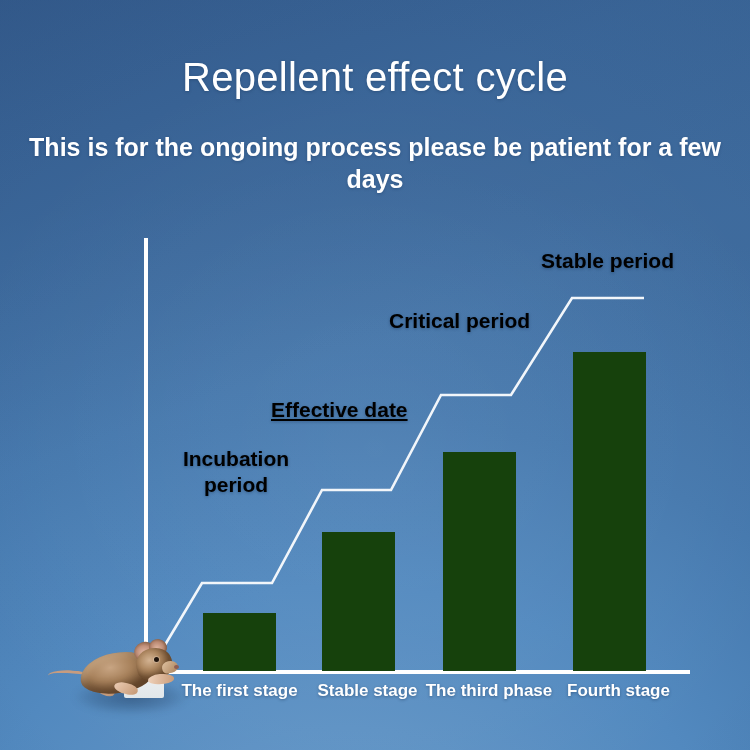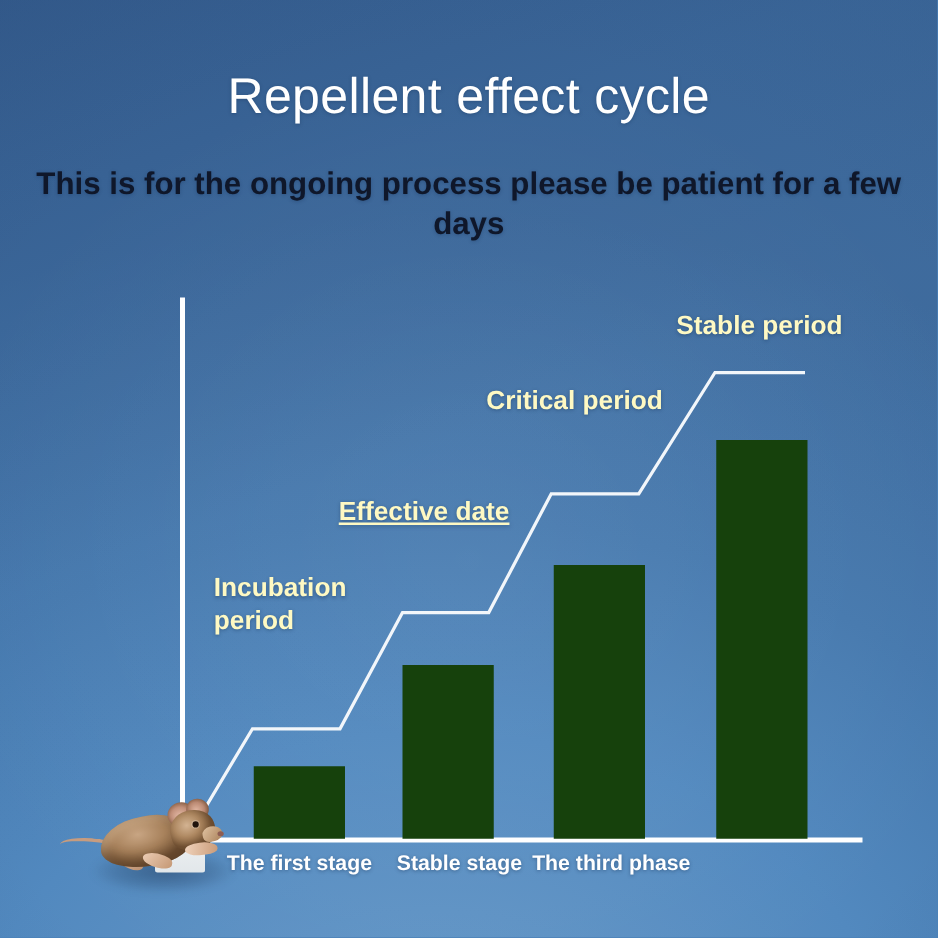--- a/index.html
+++ b/index.html
@@ -27,43 +27,43 @@
 
   
   #title{
     position:absolute; top:55px; left:0; width:750px;
     text-align:center; color:#ffffff;
     font-size:40px; font-weight:normal; letter-spacing:0.3px;
     text-shadow:0 1px 3px rgba(20,45,80,0.35);
   }
   #subtitle{
     position:absolute; top:131px; left:0; width:750px;
-    text-align:center; color:#0f172a;
+    text-align:center; color:#ffffff;
     font-size:25px; font-weight:bold; line-height:32px;
     text-shadow:0 1px 3px rgba(20,45,80,0.32);
     padding:0 20px;
   }
 
   
   #chart{ position:absolute; inset:0; }
   #chart-svg{ position:absolute; top:0; left:0; }
 
   .axis-line{ stroke:#ffffff; stroke-width:4; stroke-linecap:butt; }
   .step-line{ stroke:#f2f6fa; stroke-width:2.6; fill:none;
               stroke-linejoin:miter; stroke-linecap:butt; }
   .bar-rect{ fill:#16410c; }
 
   
   .annot{
-    position:absolute; color:#fef9c3; font-weight:bold;
+    position:absolute; color:#000000; font-weight:bold;
     font-size:21px; line-height:26px;
     text-shadow:0 1px 3px rgba(20,45,80,0.42);
     white-space:pre-line;
   }
-  #annot-incubation{ left:171px; top:458px; width:130px; }
+  #annot-incubation{ left:171px; top:446px; width:130px; text-align:center; }
   #annot-effective { left:271px; top:397px;text-decoration:underline; }
   #annot-critical  { left:389px; top:308px; }
   #annot-stable    { left:541px; top:248px; }
 
   
   #cat-row{
     position:absolute; left:0; top:681px; width:750px; height:28px;
   }
   .cat-label{
     position:absolute; top:0;
@@ -184,20 +184,21 @@
   <div class="annot" id="annot-incubation">Incubation
 period</div>
   <div class="annot" id="annot-effective">Effective date</div>
   <div class="annot" id="annot-critical">Critical period</div>
   <div class="annot" id="annot-stable">Stable period</div>
 
   <div id="cat-row">
     <div class="cat-label" style="left:168px; width:143px;">The first stage</div>
     <div class="cat-label" style="left:296px; width:143px;">Stable stage</div>
     <div class="cat-label" style="left:414px; width:150px;">The third phase</div>
+    <div class="cat-label" style="left:547px; width:143px;">Fourth stage</div>
   </div>
 
   <div id="mouse">
     <div id="mouse-shadow"></div>
     <div id="mouse-card"></div>
     <div class="m-tail"></div>
     <div class="m-leg1"></div>
     <div class="m-body"></div>
     <div class="m-leg2"></div>
     <div class="m-ear-a"></div>

